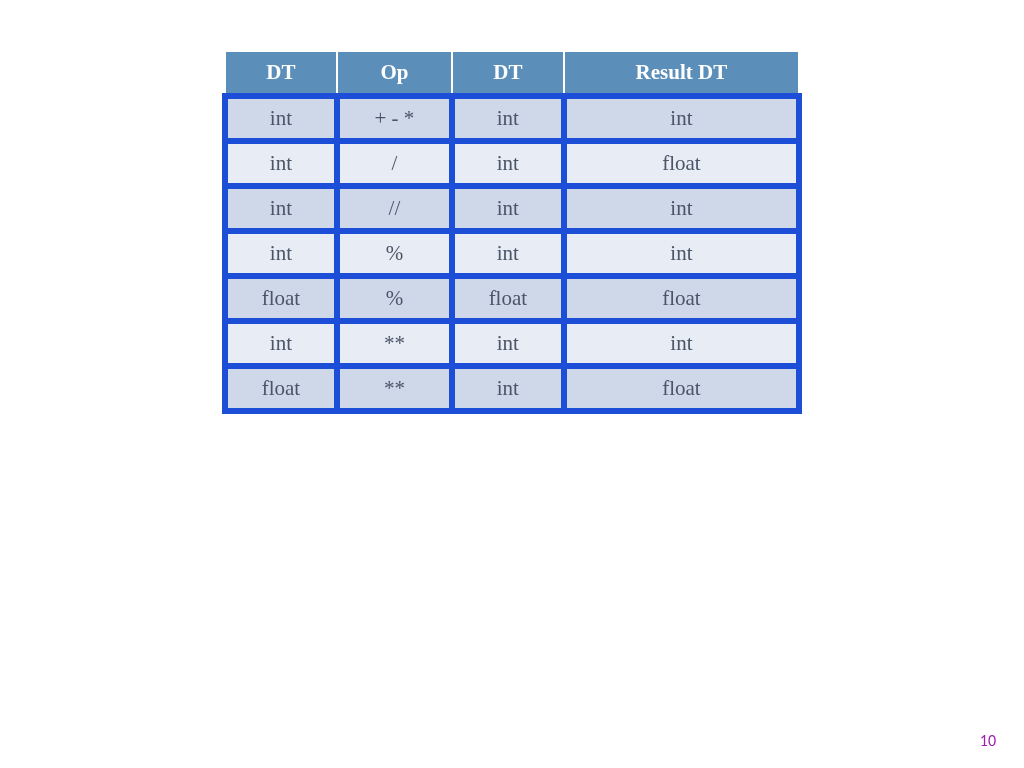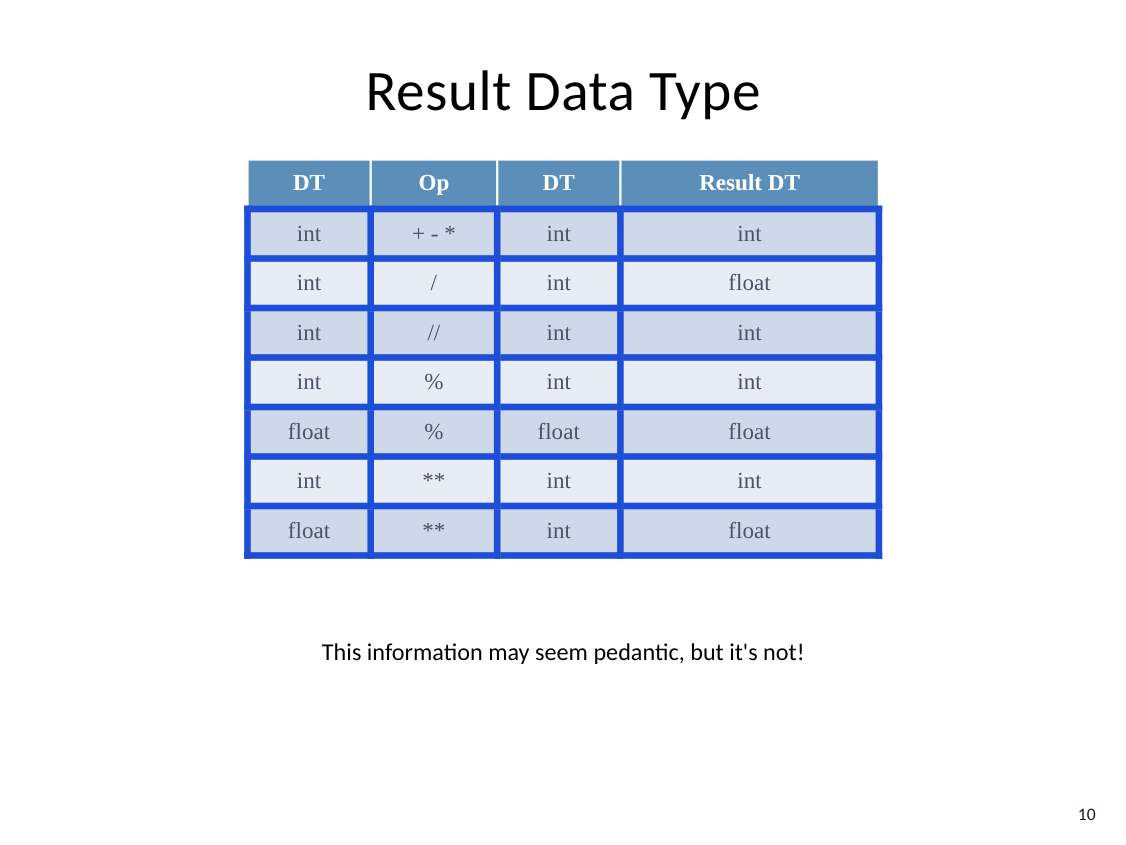--- a/index.html
+++ b/index.html
@@ -54,28 +54,27 @@
     text-align: center;
     font-size: 22px;
     color: #000;
     line-height: 1.35;
   }
   .page-num {
     position: absolute;
     bottom: 18px;
     right: 28px;
     font-size: 16px;
-    color: #0f172a;
+    color: #a21caf;
   }
 </style>
 </head>
 <body>
 
 <div class="slide">
-  <h1 class="title">Result Data Type</h1>
 
   <table>
     <thead>
       <tr>
         <th>DT</th>
         <th>Op</th>
         <th>DT</th>
         <th>Result DT</th>
       </tr>
     </thead>
@@ -119,17 +118,16 @@
       <tr>
         <td>float</td>
         <td>**</td>
         <td>int</td>
         <td>float</td>
       </tr>
     </tbody>
   </table>
 
   <div class="note">
-    <div>This information may seem pedantic, but it's not!</div>
   </div>
 
   <div class="page-num">10</div>
 </div>
 
 </body></html>

